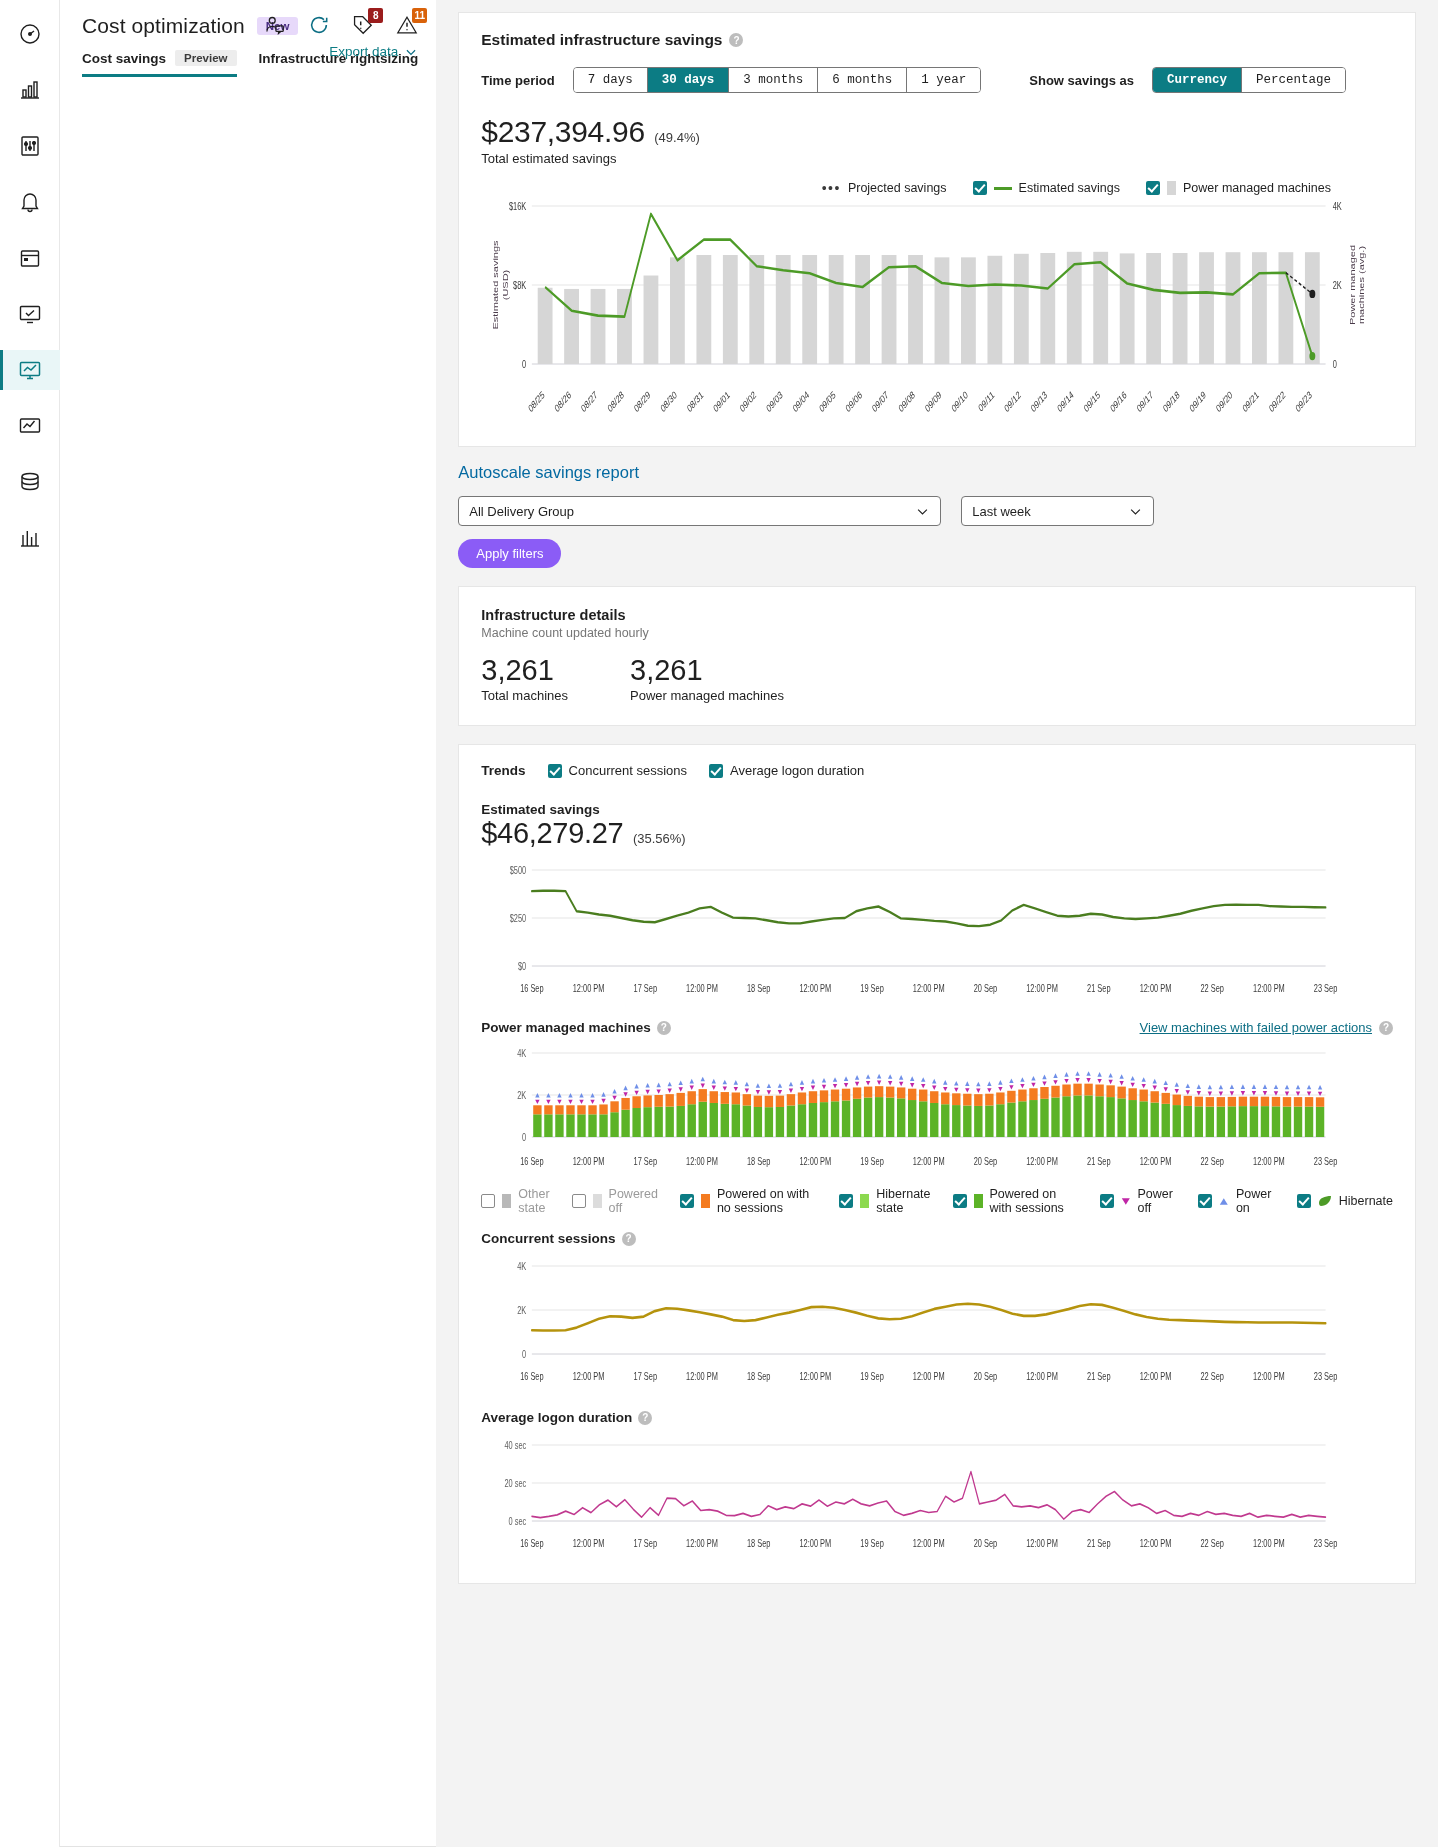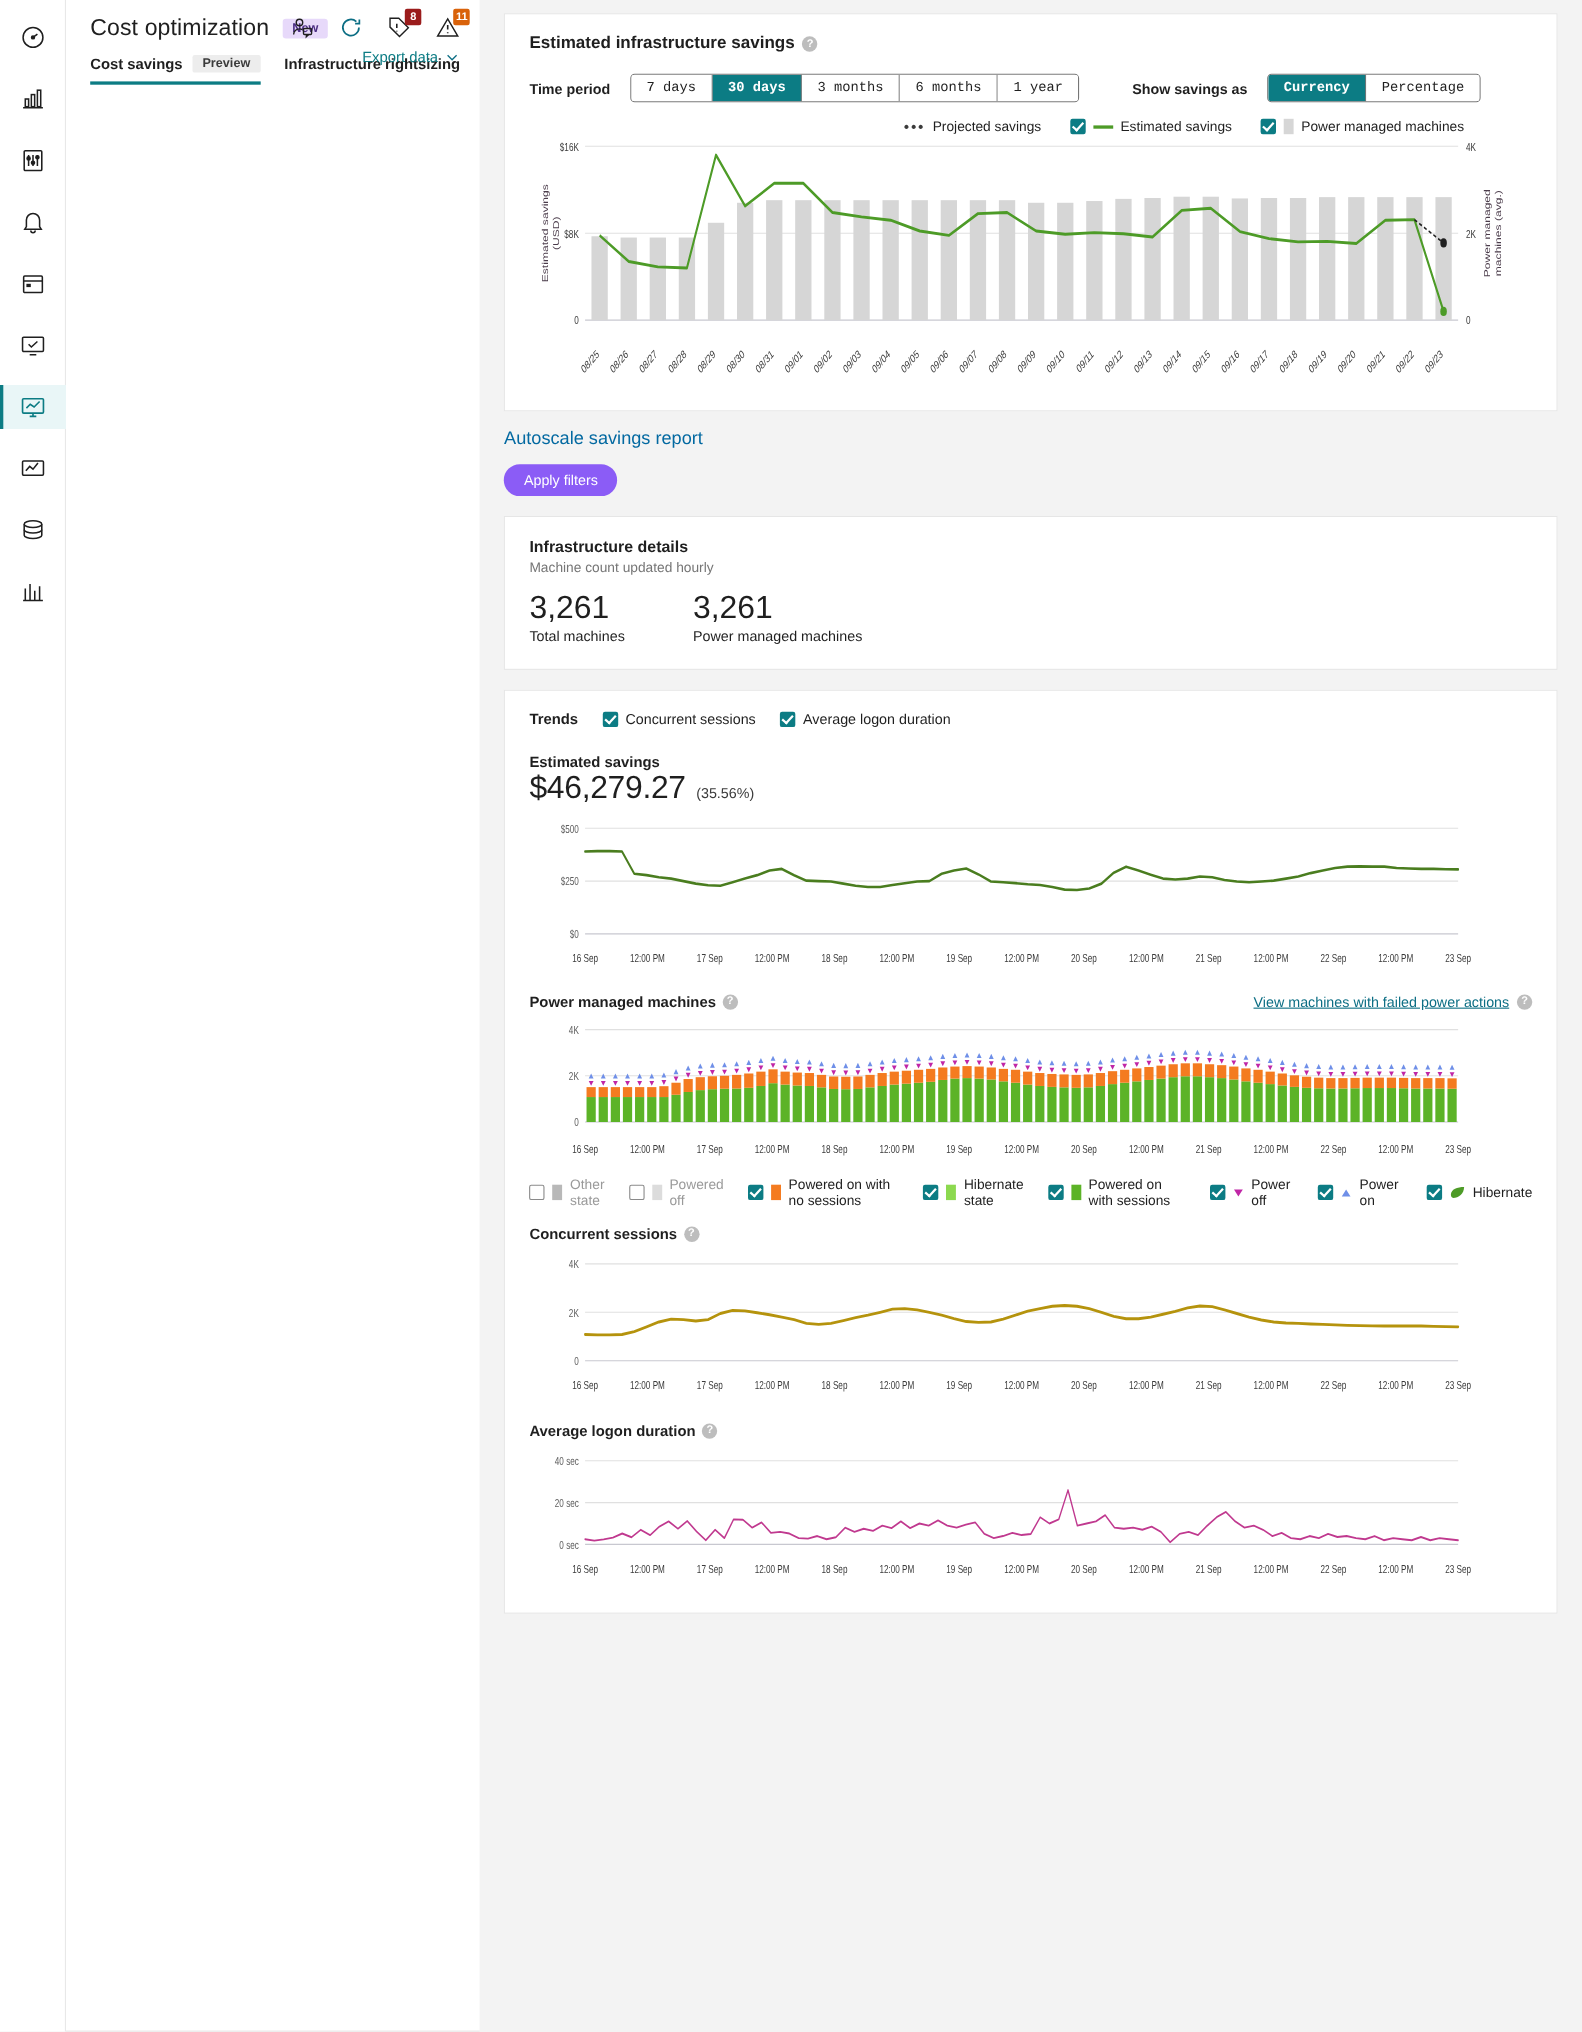--- a/index.html
+++ b/index.html
@@ -292,20 +292,25 @@
             <div class="seg-btn">6 months</div>
             <div class="seg-btn">1 year</div>
           </div>
           <span class="filter-label" style="margin-left:30px">Show savings as</span>
           <div class="seg">
             <div class="seg-btn on">Currency</div>
             <div class="seg-btn">Percentage</div>
           </div>
         </div>
 
+        <div style="margin-top:22px">
+          <span class="big-value">$237,394.96</span>
+          <span class="big-suffix">(49.4%)</span>
+          <div class="sub-label">Total estimated savings</div>
+        </div>
 
         <div class="legend" style="justify-content:flex-end;margin-top:14px;padding-right:62px">
           <div class="legend-item">
             <span class="dash-ic">•••</span>
             <span>Projected savings</span>
           </div>
           <div class="legend-item">
             <span class="cb"></span>
             <span class="line-ic"></span>
             <span>Estimated savings</span>
@@ -397,20 +402,34 @@
               <text x="1063.9833333333331" y="12" class="axis-txt-b" text-anchor="end" transform="rotate(-40 1063.9833333333331 12)">09/20</text>
               <text x="1101.4166666666665" y="12" class="axis-txt-b" text-anchor="end" transform="rotate(-40 1101.4166666666665 12)">09/21</text>
               <text x="1138.85" y="12" class="axis-txt-b" text-anchor="end" transform="rotate(-40 1138.85 12)">09/22</text>
               <text x="1176.2833333333333" y="12" class="axis-txt-b" text-anchor="end" transform="rotate(-40 1176.2833333333333 12)">09/23</text>
             </svg>
         </div>
       </div>
 
       <div class="card flat" style="margin:16px 22px 0 22px">
         <div style="font-size:16.5px;font-weight:400;color:#0369a1">Autoscale savings report</div>
+        <div style="display:flex;gap:20px;margin-top:14px;align-items:center">
+          <div class="sel" style="width:483px">
+            <span>All Delivery Group</span>
+            <svg width="15" height="15" viewBox="0 0 24 24" fill="none" stroke="#1f1f1f" stroke-width="1.8">
+                <path d="M5 9l7 7 7-7"></path>
+              </svg>
+          </div>
+          <div class="sel" style="width:193px">
+            <span>Last week</span>
+            <svg width="15" height="15" viewBox="0 0 24 24" fill="none" stroke="#1f1f1f" stroke-width="1.8">
+                <path d="M5 9l7 7 7-7"></path>
+              </svg>
+          </div>
+        </div>
         <button class="btn-primary" style="margin-top:13px">Apply filters</button>
       </div>
 
       <div class="card" style="margin-top:18px;padding:20px 22px 22px 22px">
         <div style="font-size:14.5px;font-weight:700">Infrastructure details</div>
         <div style="font-size:12.5px;color:#767676;margin-top:3px">Machine count updated hourly</div>
         <div class="kpi-row">
           <div>
             <div class="kpi-num">3,261</div>
             <div class="kpi-cap">Total machines</div>

